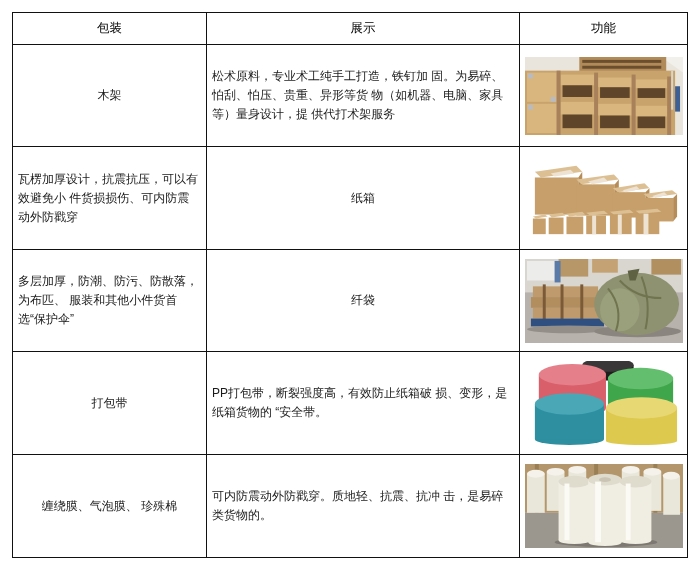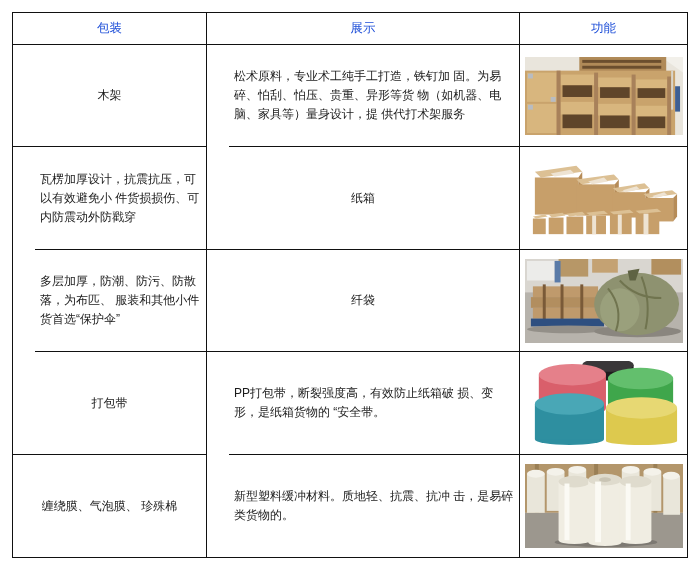--- a/index.html
+++ b/index.html
@@ -24,35 +24,34 @@
     border-right: 1px solid #111;
     border-bottom: 1px solid #111;
     font-size: 12px;
     overflow: hidden;
   }
   .pkg-table > .cell:nth-child(3n) { border-right: none; }
   .pkg-table > .cell:nth-last-child(-n+3) { border-bottom: none; }
   .head {
     display: flex; align-items: center; justify-content: center;
     font-size: 12.5px;
-    color: #1d4ed8;
+    color: #000000;
   }
   .label-cell {
     display: flex; align-items: center; justify-content: center;
     text-align: left;
     padding: 4px 6px;
     word-break: break-all;
   }
   .func-cell {
     display: flex; align-items: center;
     padding: 6px 5px 6px 5px;
     line-height: 19px;
     word-break: break-all;
     text-align: left;
-    margin-left: 22px;
   }
   .photo-cell {
     display: flex; align-items: center; justify-content: center;
   }
   .photo {
     width: 158px; height: 84px;
     display: block;
   }
   .photo-sm { height: 78px; }
 </style>
@@ -223,21 +222,21 @@
       <ellipse cx="45" cy="44" rx="35" ry="11" fill="#49a7b6"></ellipse>
 
       <ellipse cx="118" cy="82" rx="36" ry="4" fill="#ddc94e"></ellipse>
       <rect x="82" y="48" width="72" height="34" fill="#ddc94e"></rect>
       <ellipse cx="118" cy="48" rx="36" ry="11" fill="#e7d873"></ellipse>
     </svg>
   </div>
 
   <div class="cell label-cell">缠绕膜、气泡膜、 珍殊棉</div>
   <div class="cell func-cell">
-      <span>新型塑料缓冲材料。质地轻、抗震、抗冲 击，是易碎类货物的。</span>
+      <span>可内防震动外防戳穿。质地轻、抗震、抗冲 击，是易碎类货物的。</span>
     </div>
   <div class="cell photo-cell">
     <svg class="photo" viewBox="0 0 160 86" preserveAspectRatio="none">
       <rect x="0" y="0" width="160" height="50" fill="#b3966b"></rect>
       <rect x="10" y="0" width="4" height="50" fill="#9a7f55"></rect>
       <rect x="70" y="0" width="4" height="50" fill="#9a7f55"></rect>
       <rect x="130" y="0" width="4" height="50" fill="#9a7f55"></rect>
       <rect x="0" y="50" width="160" height="36" fill="#9c978e"></rect>
 
       <g>

